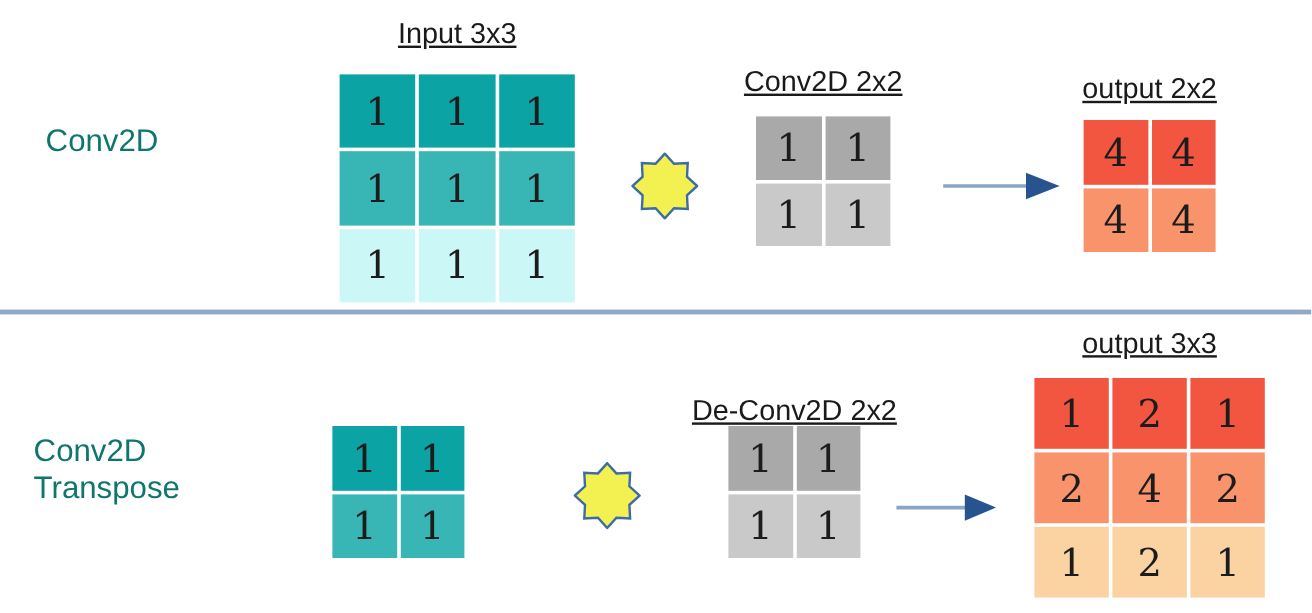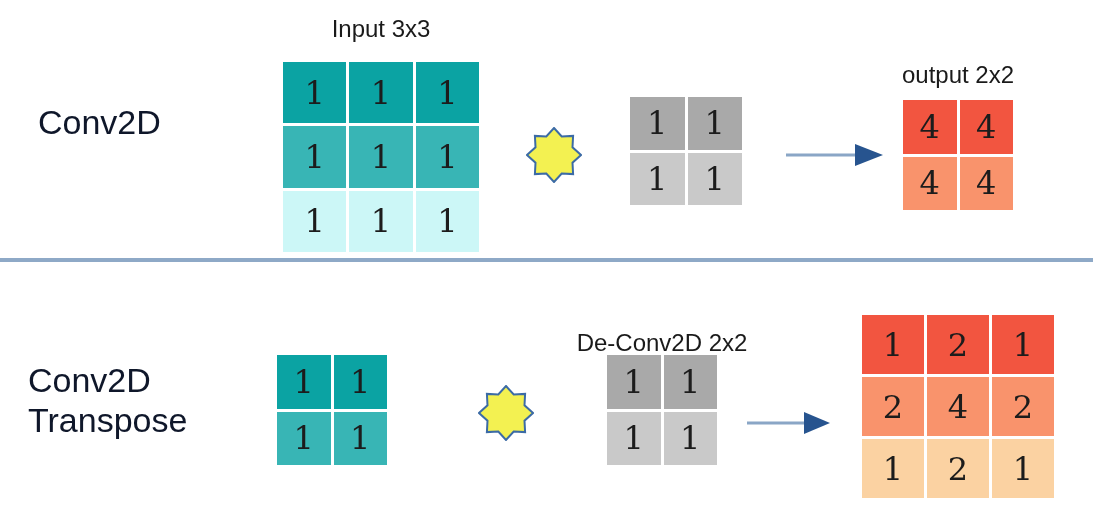--- a/index.html
+++ b/index.html
@@ -7,33 +7,34 @@
     position: relative;
     width: 1093px;
     height: 511px;
     background: #ffffff;
     overflow: hidden;
     font-family: "Liberation Sans", sans-serif;
     color: #1a1a1a;
   }
   .row-label {
     position: absolute;
-    font-size: 34px;
+    font-size: 26px;
     line-height: 1.18;
     white-space: pre-line;
-    color: #0f172a;
+    color: #0f766e;
   }
   .lbl-conv { left: 38px; top: 102px; }
   .lbl-trans { left: 28px; top: 360px; }
   .grid-title {
     position: absolute;
     font-size: 24px;
     text-align: center;
     white-space: nowrap;
     color: #1a1a1a;
+    text-decoration: underline;
   }
   .t-in1  { left: 283px; width: 196px; top: 15px; }
   .t-k1   { left: 606px; width: 160px; top: 55px; }
   .t-out1 { left: 878px; width: 160px; top: 61px; }
   .t-in2  { left: 252px; width: 160px; top: 311px; }
   .t-k2   { left: 572px; width: 180px; top: 315px; margin-top: 14px; }
   .t-out2 { left: 878px; width: 160px; top: 273px; }
   .grid {
     position: absolute;
     display: grid;
@@ -82,20 +83,21 @@
       <div class="cell" style="background: rgb(56, 181, 181);">1</div>
       <div class="cell" style="background: rgb(204, 247, 247);">1</div>
       <div class="cell" style="background: rgb(204, 247, 247);">1</div>
       <div class="cell" style="background: rgb(204, 247, 247);">1</div>
     </div>
 
   <svg class="star star-1" viewBox="0 0 56 56">
     <polygon points="28,1 35.7,9.5 47.1,8.9 46.5,20.3 55,28 46.5,35.7 47.1,47.1 35.7,46.5 28,55 20.3,46.5 8.9,47.1 9.5,35.7 1,28 9.5,20.3 8.9,8.9 20.3,9.5" stroke-width="2" style="fill: rgb(243, 241, 81); stroke: rgb(60, 107, 165);"></polygon>
   </svg>
 
+  <div class="grid-title t-k1">Conv2D 2x2</div>
   <div class="grid g-k1" style="grid-template-columns: repeat(2, 1fr); grid-template-rows: repeat(2, 1fr);">
       <div class="cell" style="background: rgb(169, 169, 169);">1</div>
       <div class="cell" style="background: rgb(169, 169, 169);">1</div>
       <div class="cell" style="background: rgb(201, 201, 201);">1</div>
       <div class="cell" style="background: rgb(201, 201, 201);">1</div>
     </div>
 
   <svg class="arrow arrow-1" viewBox="0 0 100 26">
     <line x1="1" y1="13" x2="74" y2="13" stroke-width="3" style="stroke: rgb(138, 166, 198);"></line>
     <polygon points="70,2 98,13 70,24" style="fill: rgb(39, 84, 143);"></polygon>
@@ -131,20 +133,21 @@
       <div class="cell" style="background: rgb(169, 169, 169);">1</div>
       <div class="cell" style="background: rgb(201, 201, 201);">1</div>
       <div class="cell" style="background: rgb(201, 201, 201);">1</div>
     </div>
 
   <svg class="arrow arrow-2" viewBox="0 0 85 26">
     <line x1="1" y1="13" x2="62" y2="13" stroke-width="3" style="stroke: rgb(138, 166, 198);"></line>
     <polygon points="58,2 84,13 58,24" style="fill: rgb(39, 84, 143);"></polygon>
   </svg>
 
+  <div class="grid-title t-out2">output 3x3</div>
   <div class="grid g-out2" style="grid-template-columns: repeat(3, 1fr); grid-template-rows: repeat(3, 1fr);">
       <div class="cell" style="background: rgb(242, 85, 64);">1</div>
       <div class="cell" style="background: rgb(242, 85, 64);">2</div>
       <div class="cell" style="background: rgb(242, 85, 64);">1</div>
       <div class="cell" style="background: rgb(249, 147, 108);">2</div>
       <div class="cell" style="background: rgb(249, 147, 108);">4</div>
       <div class="cell" style="background: rgb(249, 147, 108);">2</div>
       <div class="cell" style="background: rgb(251, 210, 162);">1</div>
       <div class="cell" style="background: rgb(251, 210, 162);">2</div>
       <div class="cell" style="background: rgb(251, 210, 162);">1</div>

